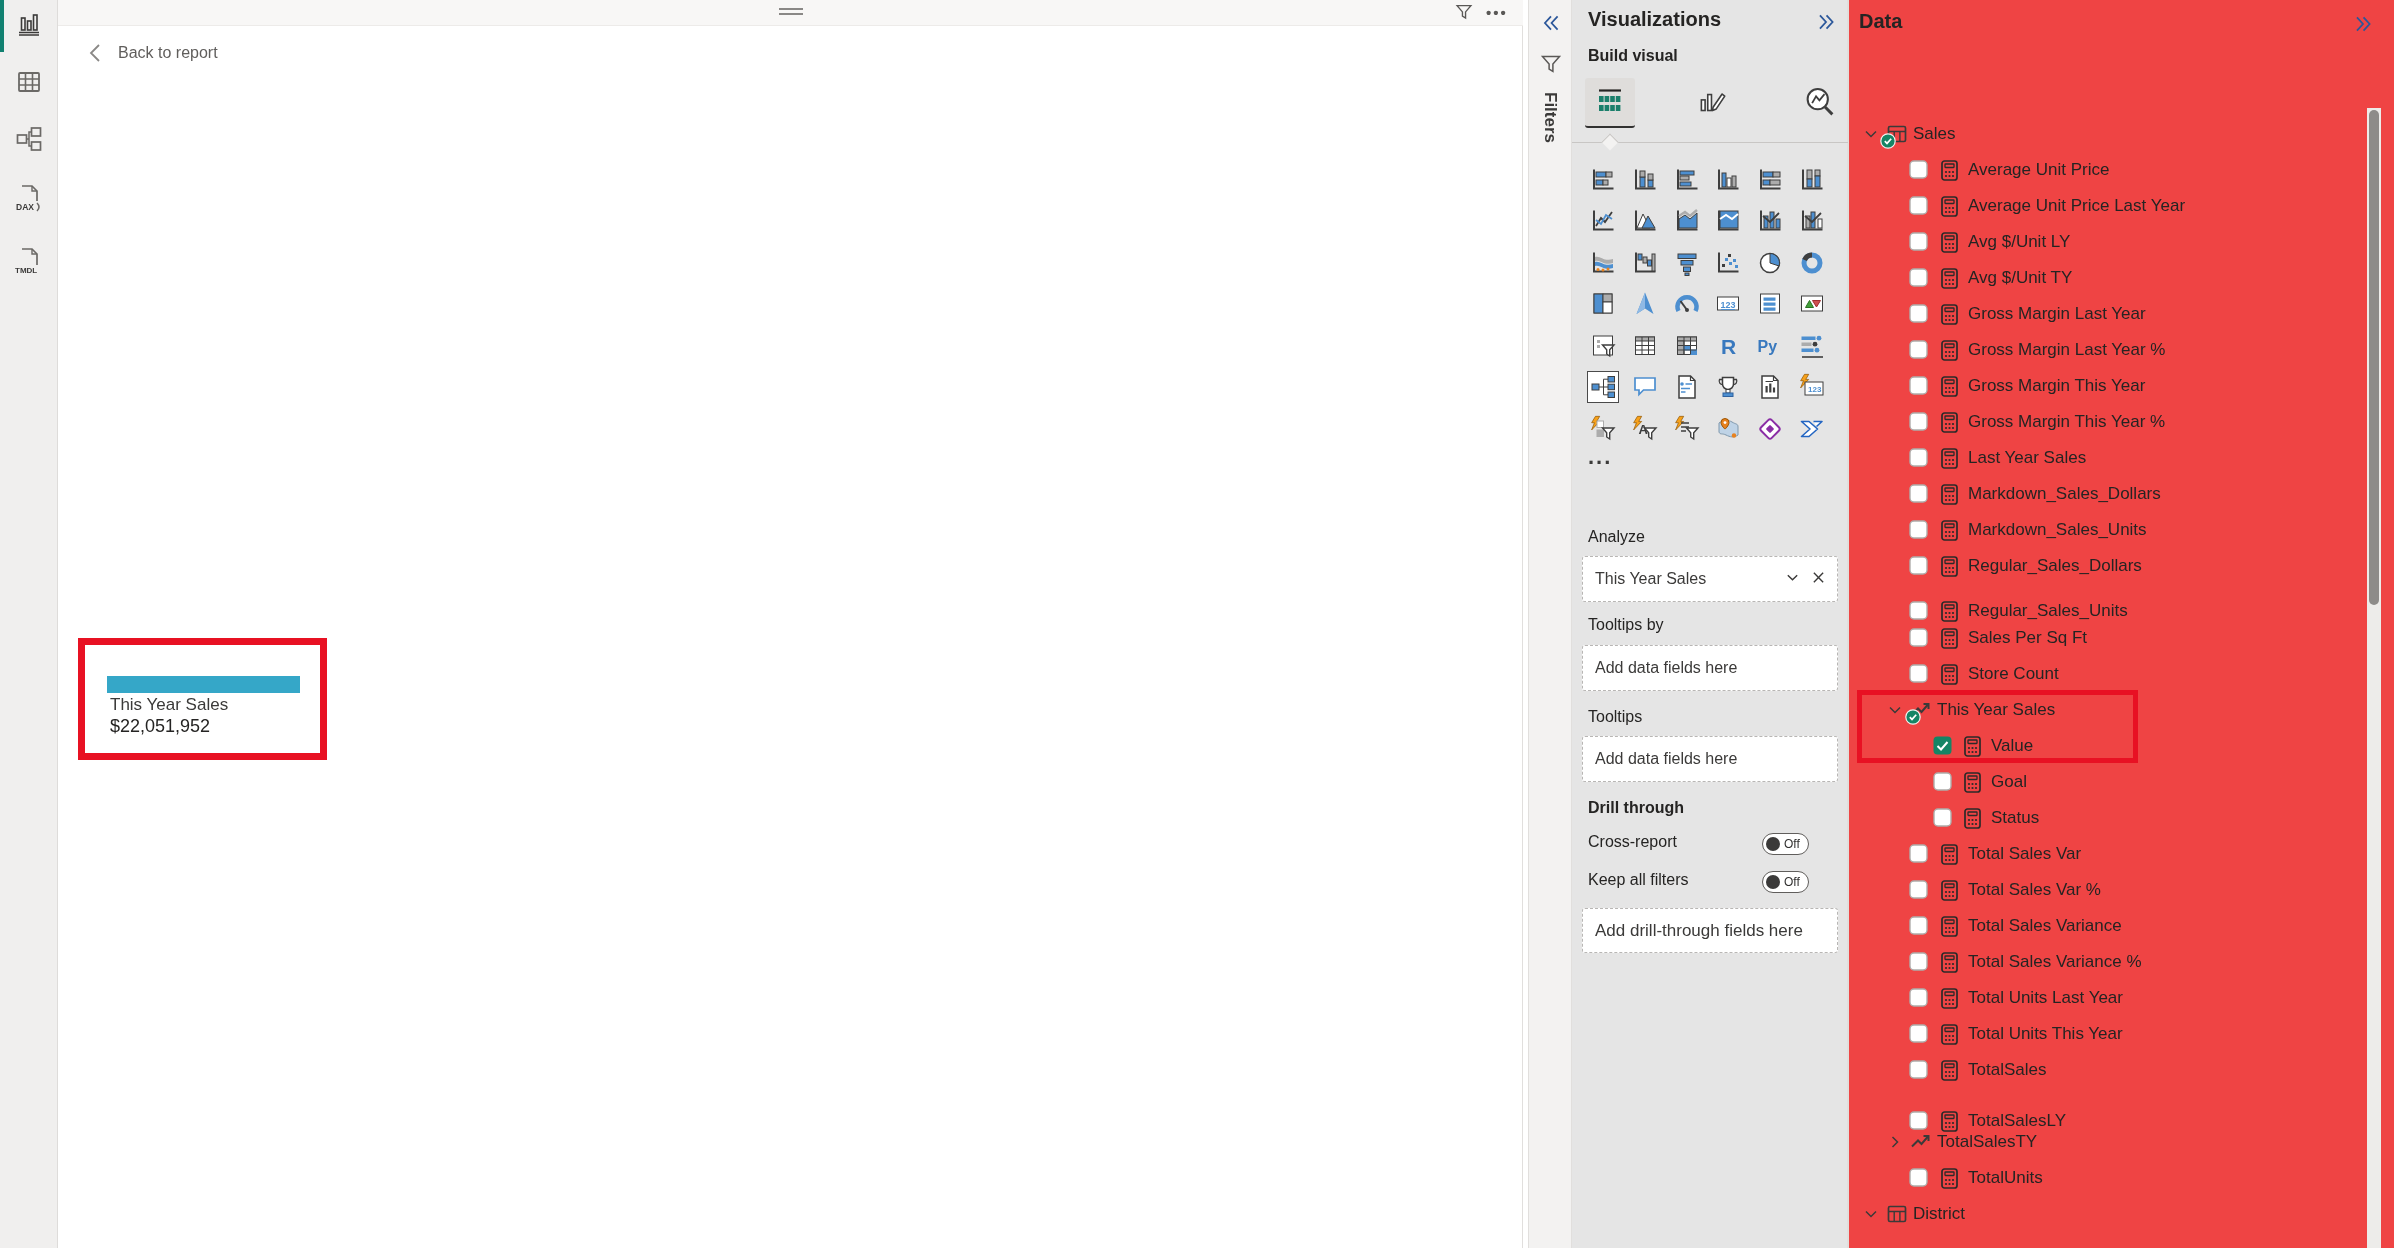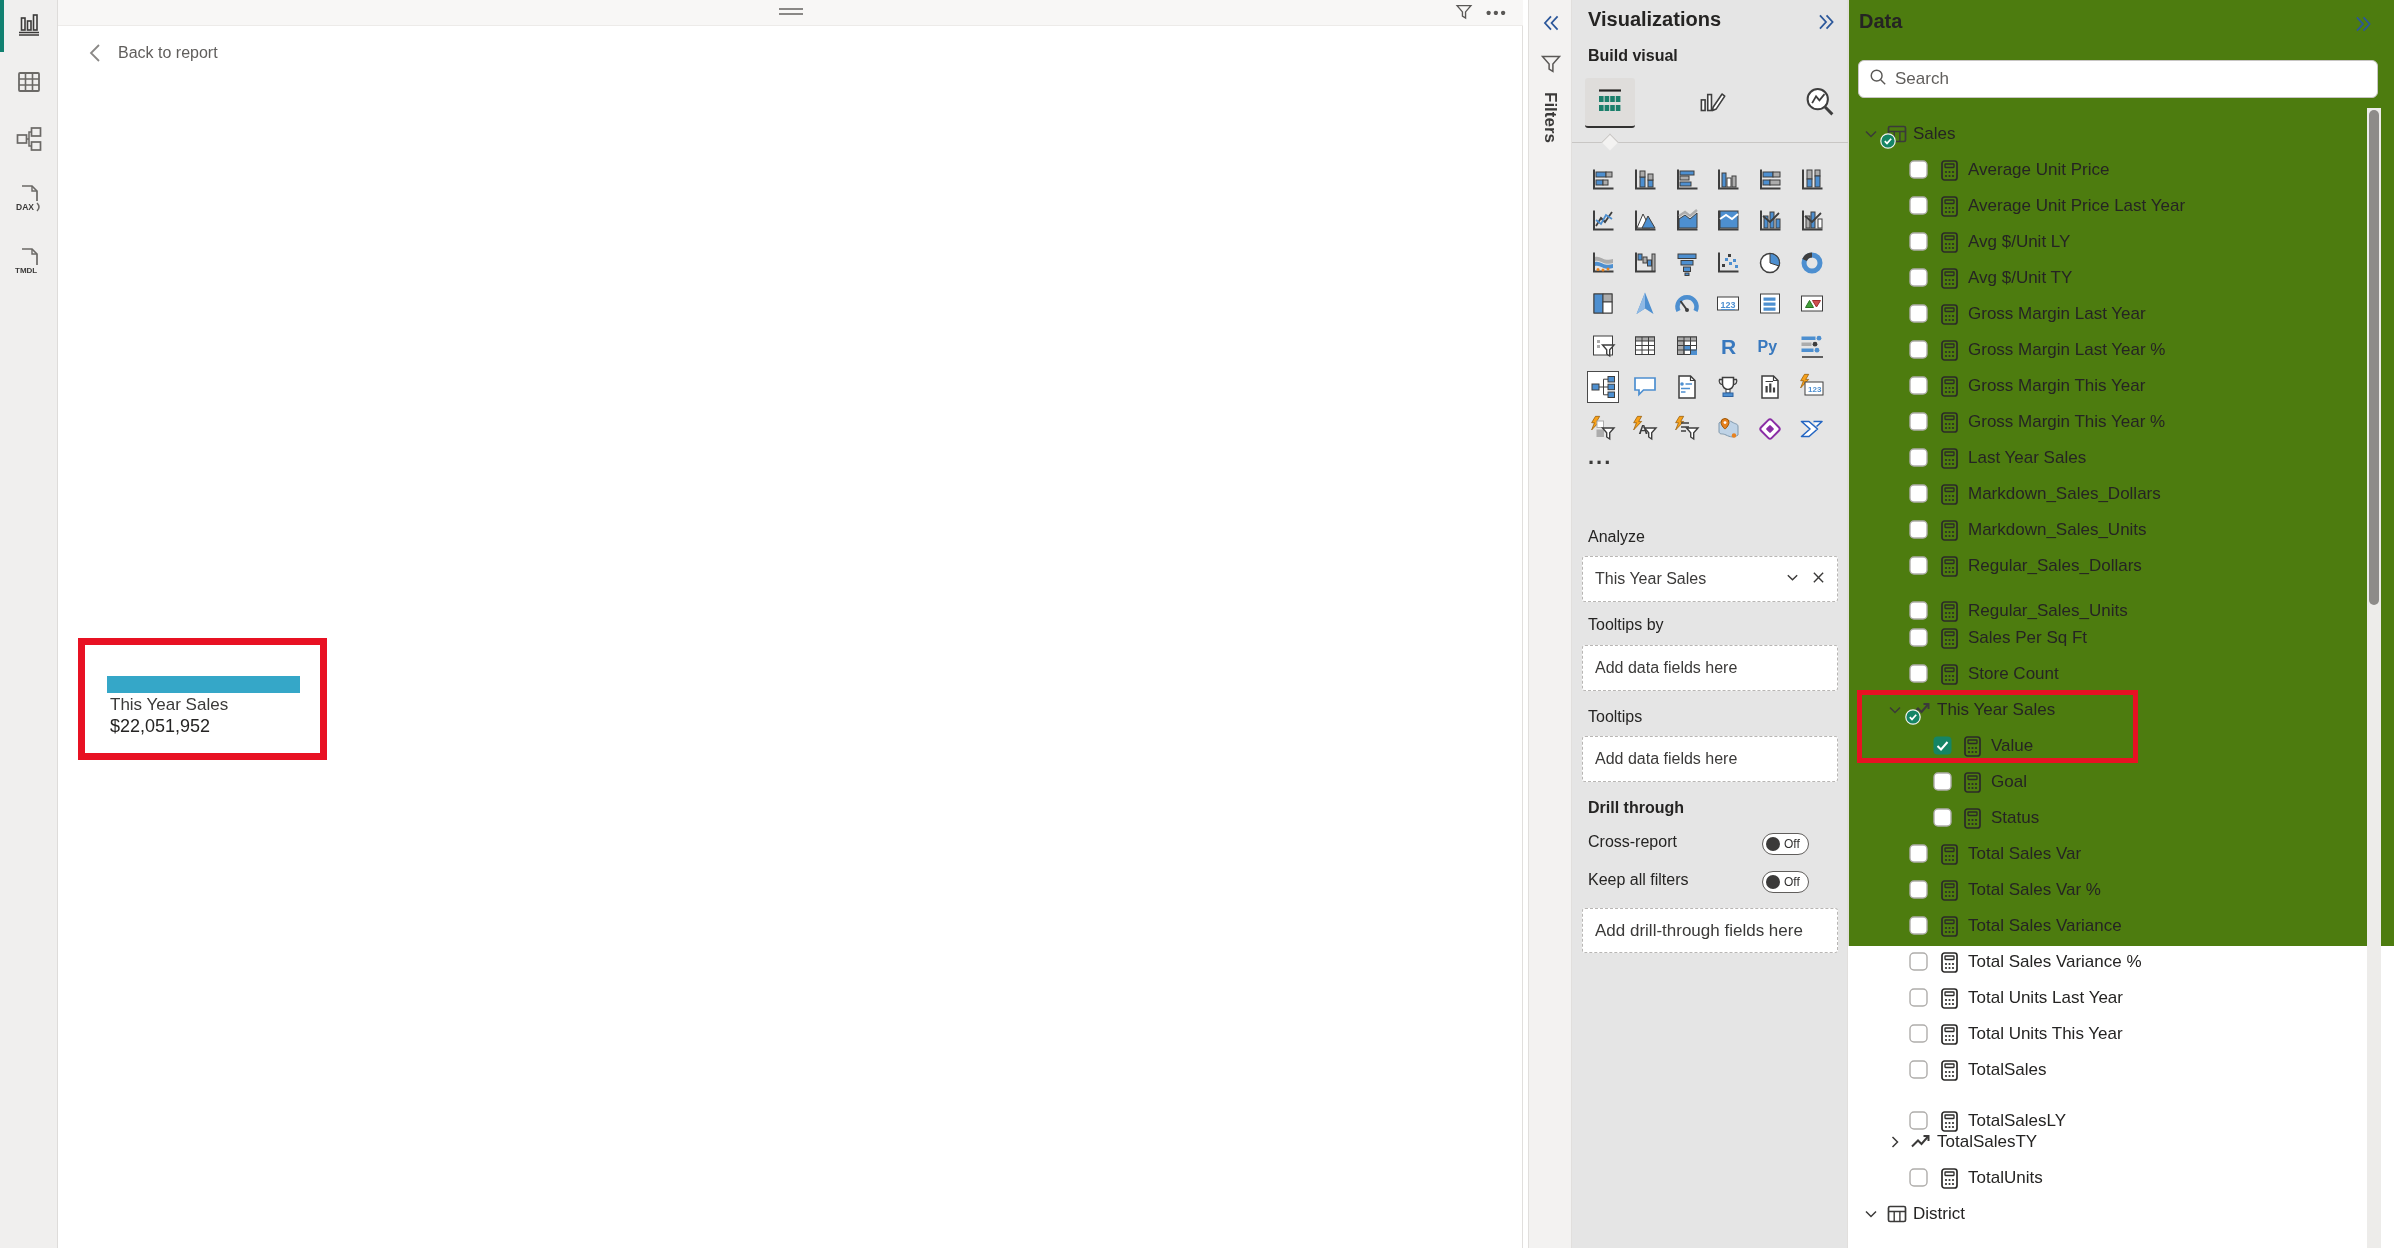--- a/index.html
+++ b/index.html
@@ -33,21 +33,21 @@
 #tabs-sep{position:absolute;left:0;top:142px;width:276px;border-top:1px solid #C8C6C4}
 #tabs-notch{position:absolute;left:32px;top:136px;width:12px;height:12px;background:#F3F2F1;border-left:1px solid #C8C6C4;border-top:1px solid #C8C6C4;transform:rotate(45deg)}
 .gcell{position:absolute;width:30px;height:30px;display:flex;align-items:center;justify-content:center;cursor:pointer}
 .gcell.selected{outline:1.5px solid #4A4A4A;background:#fff}
 #gallery-more{position:absolute;left:16px;top:444px;font-size:22px;font-weight:bold;letter-spacing:2px;color:#3B3A39;cursor:pointer}
 .toggle{position:absolute;left:190px;width:47px;height:22px;border:1px solid #605E5C;border-radius:11px;background:#fff;cursor:pointer}
 .toggle .knob{position:absolute;left:3px;top:3px;width:14px;height:14px;border-radius:50%;background:#3B3A39}
 .toggle .tlabel{position:absolute;left:21px;top:3px;font-size:12px;color:#323130}
 .drill-label{position:absolute;left:16px;font-size:16px;color:#252423}
 
-#datapane{position:absolute;left:1848px;top:0;width:546px;height:946px;background:#4d7c0f;border-left:1px solid #E1DFDD}
+#datapane{position:absolute;left:1848px;top:0;width:546px;height:1248px;background:#ef4444;border-left:1px solid #E1DFDD}
 #search-box{position:absolute;left:9px;top:60px;width:520px;height:38px;background:#fff;border:1px solid #C8C6C4;border-radius:6px;display:flex;align-items:center;padding:0 10px;gap:8px}
 #search-box input{border:none;outline:none;flex:1;font-size:17px;font-family:inherit;color:#252423;background:transparent}
 #search-box input::placeholder{color:#605E5C}
 .trow{position:absolute;left:0;width:516px;height:36px;cursor:pointer}
 .trow .lbl{position:absolute;top:0;line-height:36px;font-size:17px;color:#252423;white-space:nowrap}
 .trow .part{position:absolute}
 #field-box{position:absolute;left:8px;top:690px;width:281px;height:73px;border:5px solid #E81123;pointer-events:none}
 #dscroll{position:absolute;left:518px;top:108px;width:14px;height:1140px;background:#EDECEA}
 #dscroll .thumb{position:absolute;left:2px;top:2px;width:10px;height:495px;border-radius:5px;background:#8D8B89}
 .chev-btn{cursor:pointer}
@@ -550,29 +550,20 @@
   </div>
 </section>
 
 <section id="datapane">
   <div class="pane-title" style="left:10px;top:10px">Data</div>
   <span class="abs chev-btn" style="left:503px;top:13px">
     <svg width="22" height="22" viewBox="0 0 20 20">
         <path d="M4.5 4L10 10l-5.5 6M10.5 4L16 10l-5.5 6" fill="none" stroke="#2B579A" stroke-width="1.6"></path>
       </svg>
   </span>
-  <div id="search-box">
-    <span>
-      <svg width="18" height="18" viewBox="0 0 20 20">
-          <circle cx="8.5" cy="8.5" r="6" fill="none" stroke="#5A5856" stroke-width="1.6"></circle>
-          <path d="M13 13l5 5" stroke="#5A5856" stroke-width="1.6"></path>
-        </svg>
-    </span>
-    <input placeholder="Search" style="">
-  </div>
   <div id="tree">
       <div class="trow" style="top: 116px;">
         <span class="part" style="left:14px;top:10px"><svg width="16" height="16" viewBox="0 0 16 16">
             <path d="M3 5.5L8 10.5 13 5.5" fill="none" stroke="#3B3A39" stroke-width="1.5"></path>
           </svg></span>
         <span class="part" style="left:37px;top:7px"><svg width="22" height="22" viewBox="0 0 22 22">
             <rect x="2.5" y="3.5" width="17" height="15" rx="1.5" fill="none" stroke="#3B3A39" stroke-width="1.7"></rect>
             <path d="M2.5 8.5h17M8.2 8.5V18.5M13.9 8.5V18.5" stroke="#3B3A39" stroke-width="1.4" fill="none"></path>
           </svg></span>
         <span class="part" style="left:31px;top:17px"><svg width="16" height="16" viewBox="0 0 16 16">

